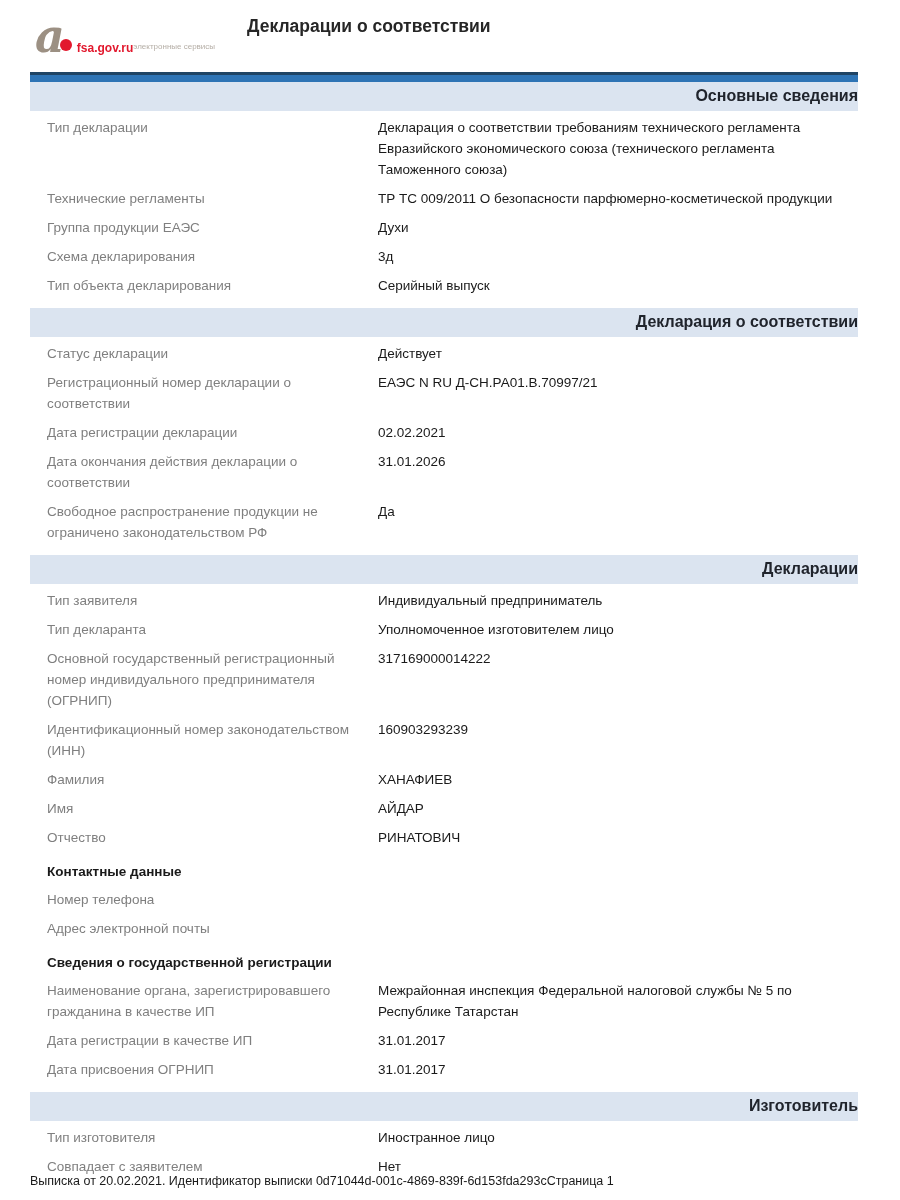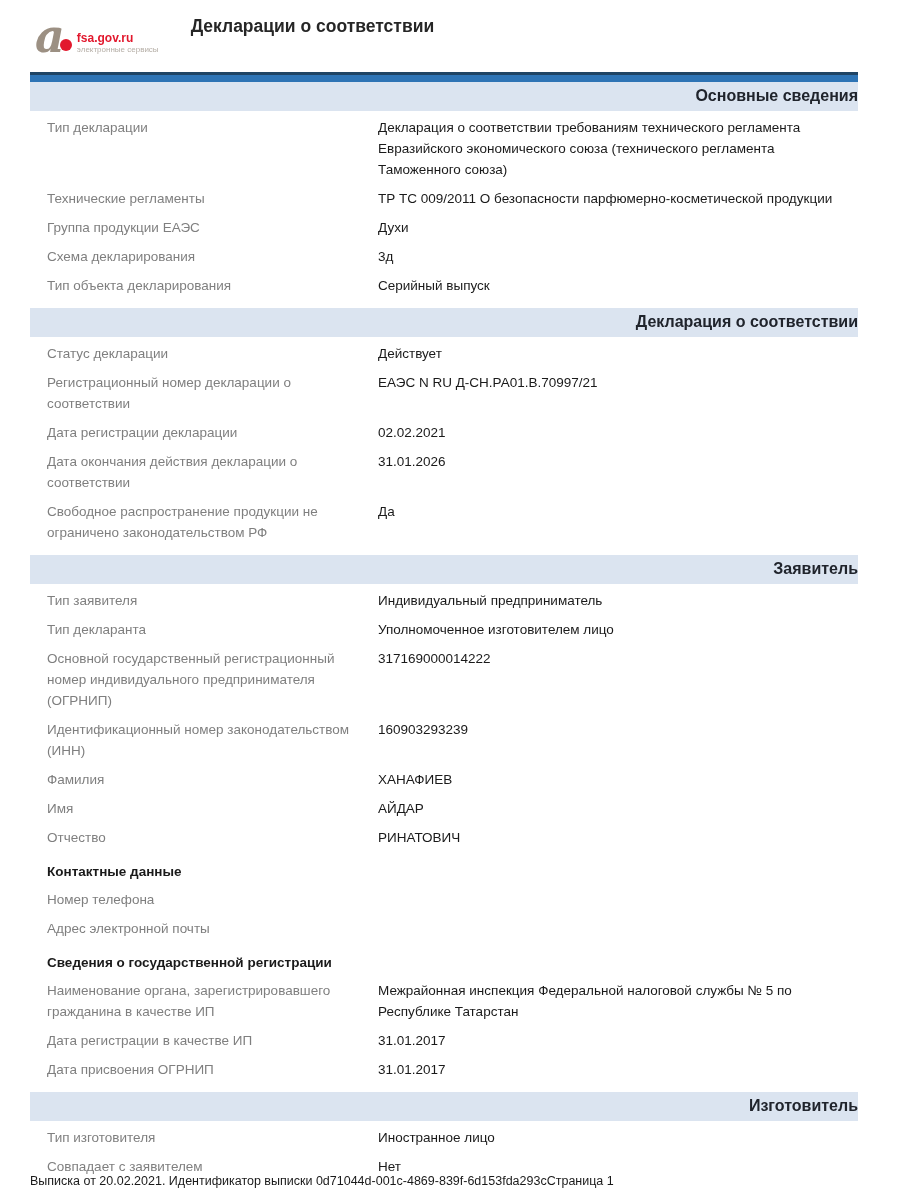--- a/index.html
+++ b/index.html
@@ -17,21 +17,21 @@
   body{font-family:"Liberation Sans","DejaVu Sans",sans-serif;color:var(--value-ink);}
   .page{position:relative;width:900px;height:1200px;background:#fff;overflow:hidden;}
 
   
   .hdr{display:flex;align-items:flex-start;padding:8px 42px 0 35px;height:60px;}
   .logo{display:flex;align-items:flex-end;height:48px;}
   .logo-a{font-family:"DejaVu Serif","Liberation Serif",serif;font-style:italic;font-weight:700;
           font-size:46px;line-height:40px;color:var(--logo-taupe);letter-spacing:-2px;}
   .logo-dot{width:12px;height:12px;border-radius:50%;background:var(--logo-red);
             display:inline-block;margin:0 5px 5px -3px;}
-  .logo-text{display:flex;flex-direction:column;margin-bottom:1px;}
+  .logo-text{display:flex;flex-direction:row;margin-bottom:1px;}
   .logo-site{color:var(--logo-red);font-weight:700;font-size:12px;line-height:13px;}
   .logo-sub{color:var(--logo-sub);font-size:8px;line-height:10px;}
   .page-title{font-size:17.5px;font-weight:700;color:#262626;margin:8px 0 0 32px;}
 
   
   .topbar{margin:12px 42px 0 30px;height:10px;background:var(--accent-blue);
           border-top:3px solid var(--accent-dark);}
 
   
   .section{margin:0 42px 0 30px;}
@@ -118,21 +118,21 @@
       </div>
       <div class="row">
         <div class="lbl">Свободное распространение продукции не ограничено законодательством РФ</div>
         <div class="val">Да</div>
       </div>
     </div>
   </section>
 
   <section class="section">
     <div class="band">
-      <h2>Заявитель</h2>
+      <h2>Декларации</h2>
     </div>
     <div class="rows">
       <div class="row">
         <div class="lbl">Тип заявителя</div>
         <div class="val">Индивидуальный предприниматель</div>
       </div>
       <div class="row">
         <div class="lbl">Тип декларанта</div>
         <div class="val">Уполномоченное изготовителем лицо</div>
       </div>

